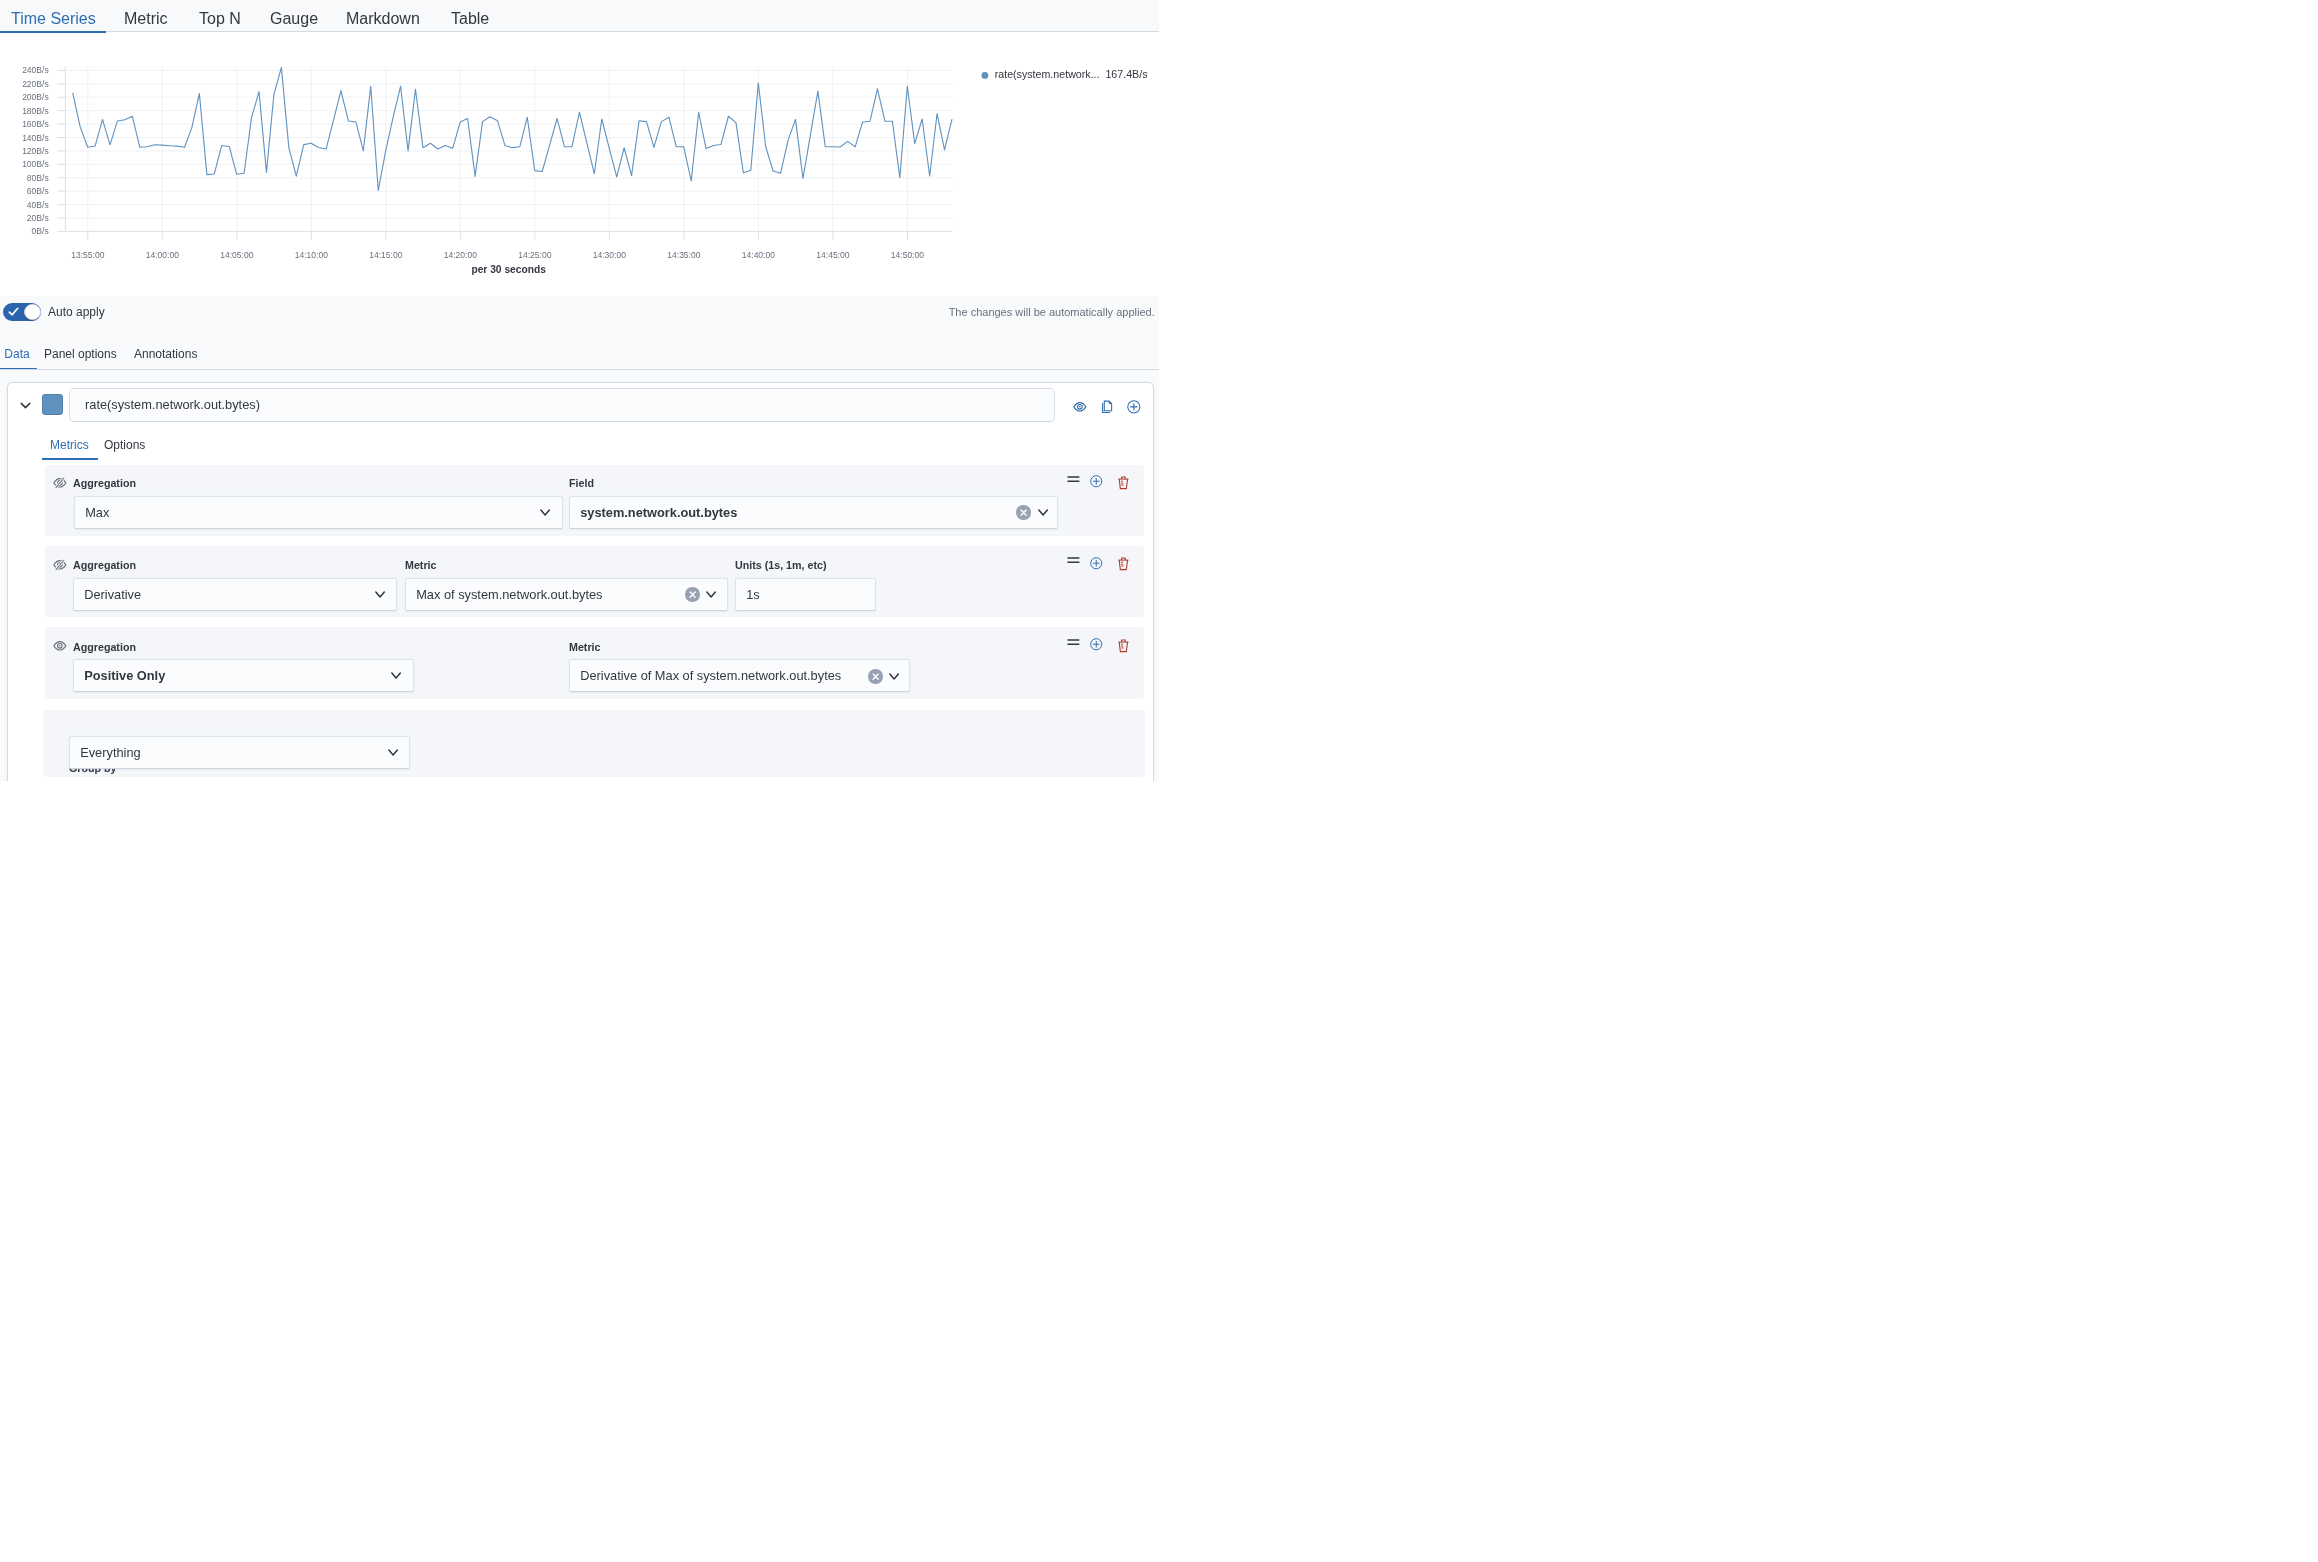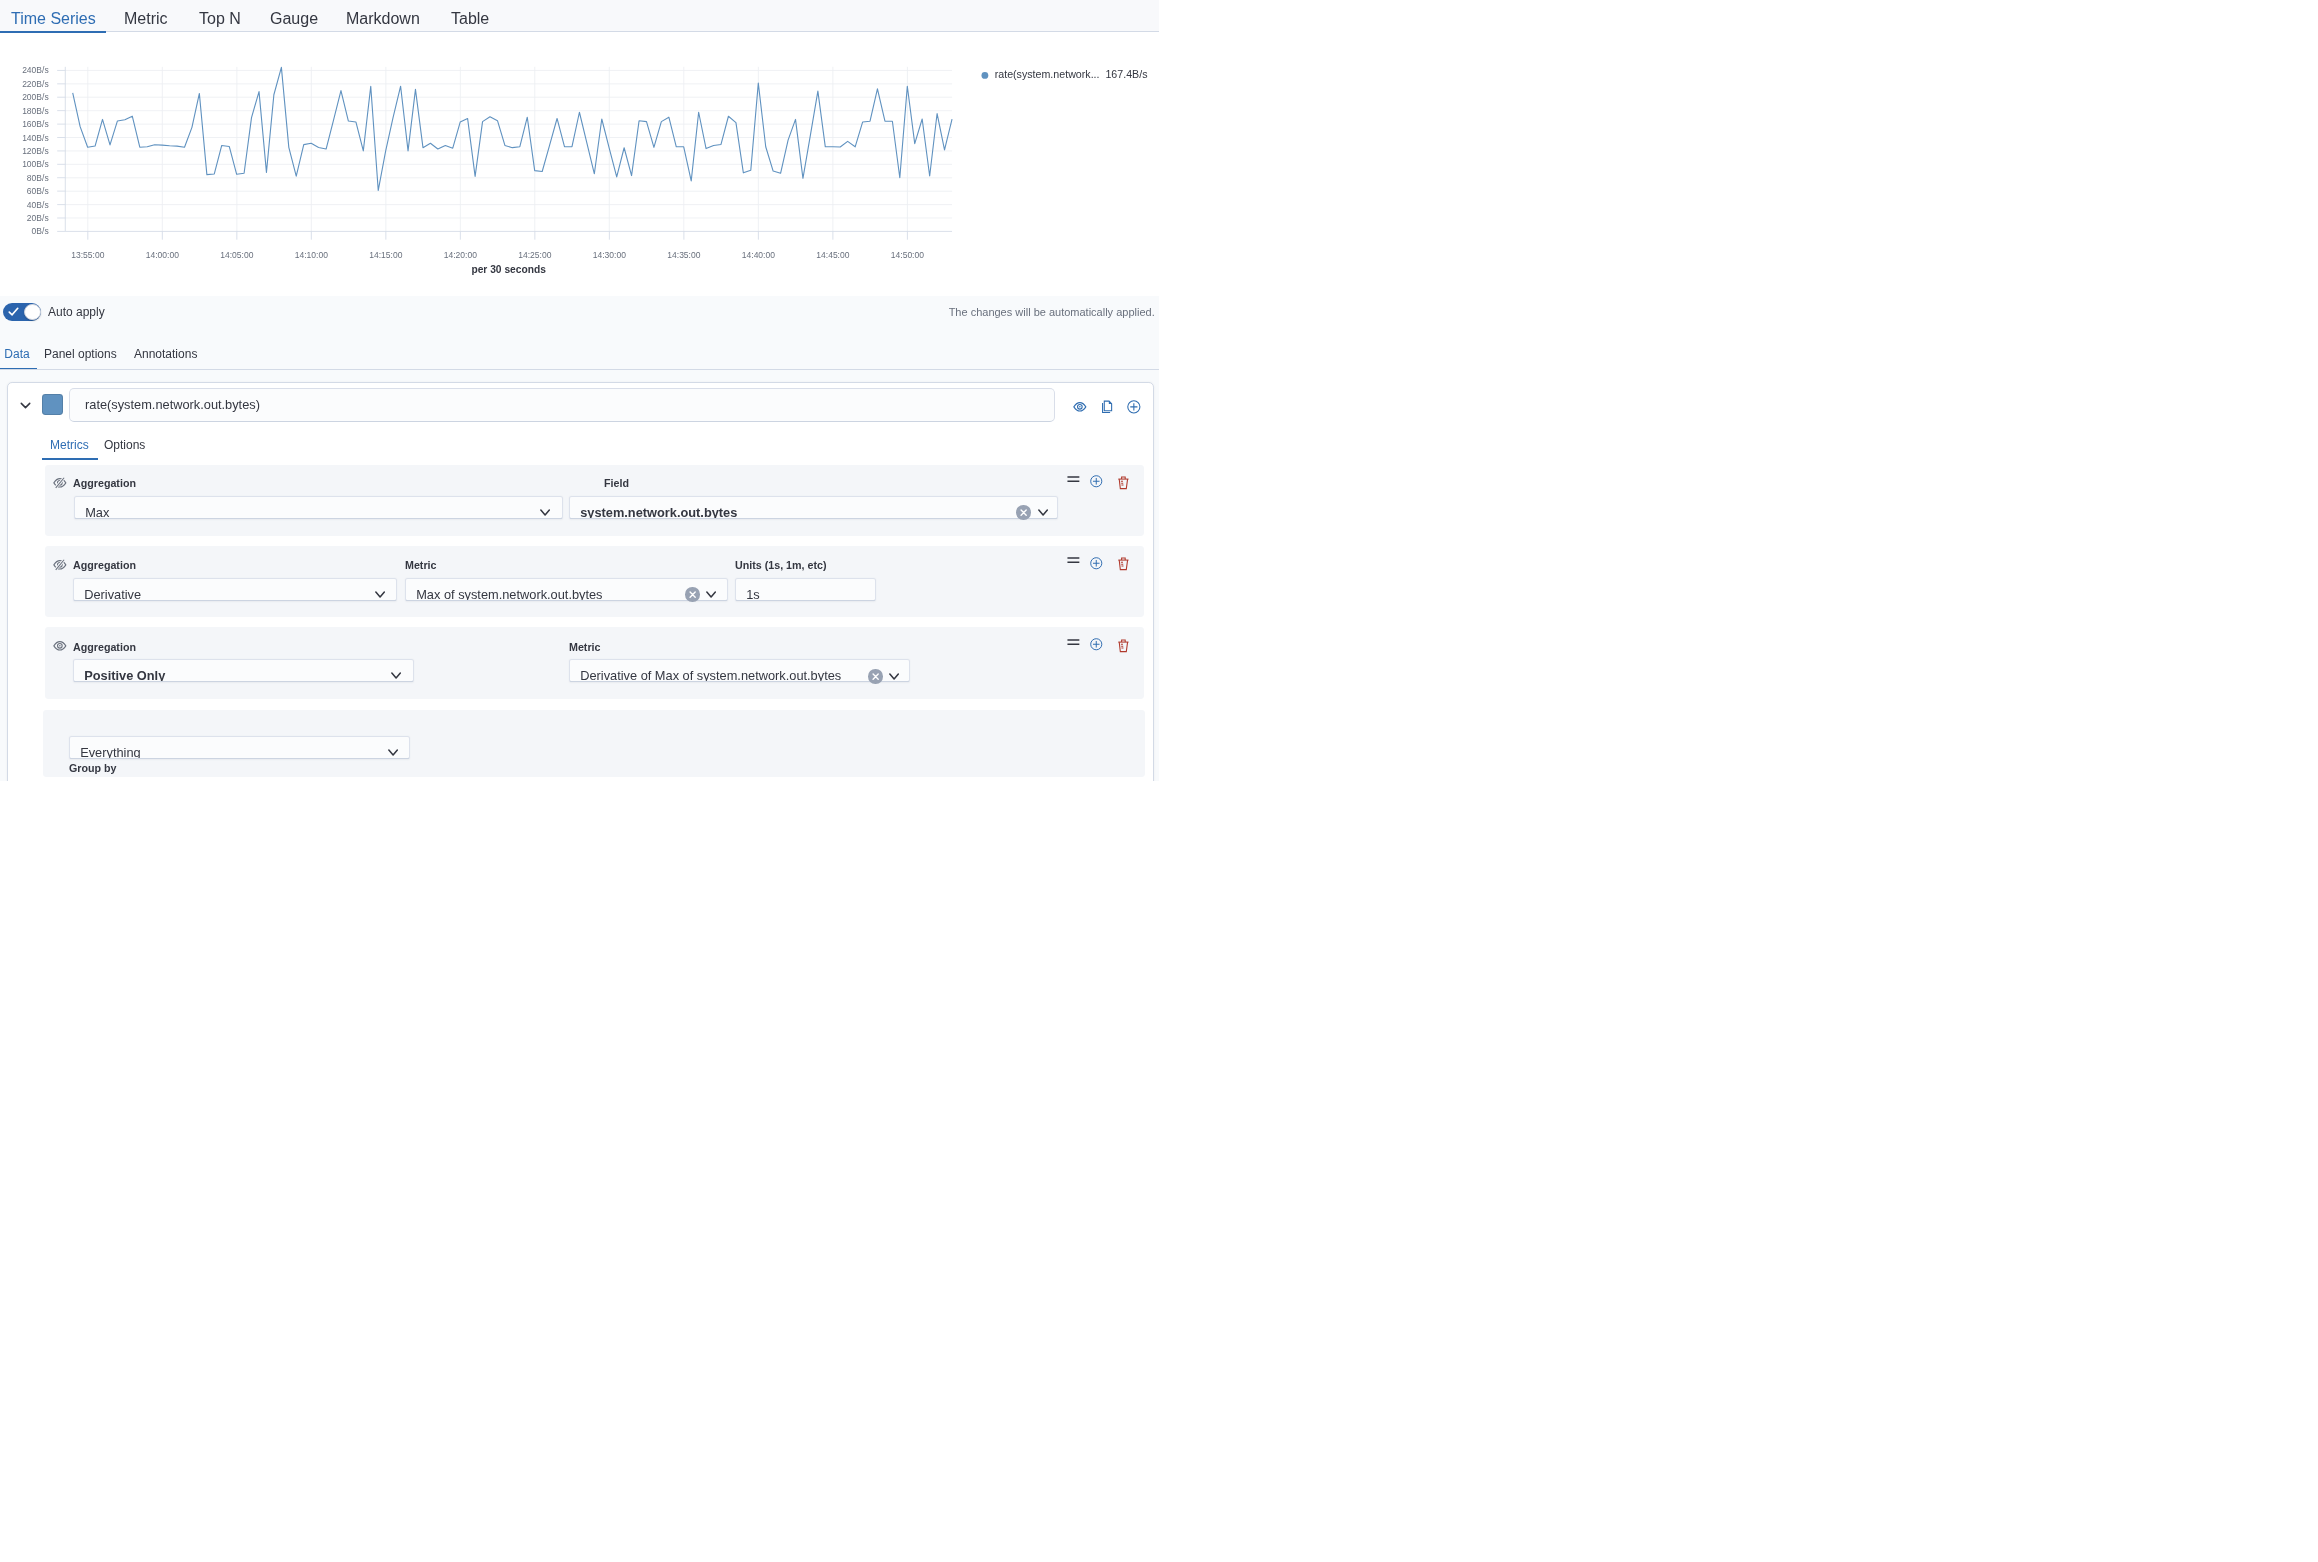--- a/index.html
+++ b/index.html
@@ -34,21 +34,21 @@
   background:#6092c0; border:0.9px solid rgba(0,0,0,.12); }
 #seriesinput { left:69px; top:388px; width:986px; height:34px; background:#fbfcfd;
   border:0.9px solid #d9dee9; border-bottom:1.7px solid #ccd4e1; border-radius:5.1px;
   font-size:12.8px; color:#343741; line-height:32px; padding-left:15px; }
 .stab { position:absolute; top:438px; font-size:12px; color:#343741; }
 .stab.active { color:#2e6db3; }
 #sunder { left:42px; top:458px; width:56px; height:1.7px; background:#2e6db3; }
 
 .row { position:absolute; left:45px; width:1099px; background:#f4f6f9; border-radius:3.4px; }
 .lbl { position:absolute; font-size:10.7px; font-weight:bold; color:#343741; }
-.ctrl { position:absolute; height:23px; background:#fbfcfd; border:0.9px solid #dde2ec;
+.ctrl { position:absolute; height:33px; background:#fbfcfd; border:0.9px solid #dde2ec;
   border-bottom:1.7px solid #ccd4e1; border-radius:2.6px; font-size:12.8px; color:#343741;
   line-height:31px; padding-left:10.2px; white-space:nowrap; overflow:hidden;
   box-shadow:0 0.9px 1.7px rgba(100,110,130,.08); }
 .xcirc { position:absolute; width:14.5px; height:14.5px; border-radius:50%; background:#98a2b3; }
 </style>
 </head>
 <body>
 <div id="page">
 
   <div id="topbar" class="abs"></div>
@@ -214,21 +214,21 @@
       <g stroke="#69707d" stroke-width="1.25" fill="none">
         <path d="M1 8 C3.2 4.6 5.5 3.1 8 3.1 C10.5 3.1 12.8 4.6 15 8 C12.8 11.4 10.5 12.9 8 12.9 C5.5 12.9 3.2 11.4 1 8 Z"></path>
         <circle cx="8" cy="8" r="2.7"></circle>
       </g>
       <path d="M2.6 14.2 L13.4 1.6" stroke="#f4f6f9" stroke-width="3.4" fill="none"></path>
       <g stroke="#69707d" stroke-width="1.25" fill="none">
         <path d="M3.2 13.8 L13.0 2.0" stroke-width="1.2"></path>
       </g>
     </svg>
   <div class="lbl" style="left:73px;top:477px;">Aggregation</div>
-  <div class="lbl" style="left:569px;top:477px;margin-left:35px;">Field</div>
+  <div class="lbl" style="left:569px;top:477px;">Field</div>
   <div class="ctrl" style="left:74px;top:496px;width:489px;">Max</div>
   <svg class="abs" style="left:540px;top:509px;" width="10.2" height="7.7" viewBox="0 0 12 9">
       <path d="M1 1.2 L6 7 L11 1.2" fill="none" stroke="#343741" stroke-width="1.8" stroke-linecap="round" stroke-linejoin="round"></path>
     </svg>
   <div class="ctrl" style="left:569px;top:496px;width:489px;background:#fbfcfd;font-weight:bold;">system.network.out.bytes</div>
   <div class="xcirc abs" style="left:1016px;top:505px;">
       <svg style="position:absolute;left:3.6px;top:3.6px;" width="7.3" height="7.3" viewBox="0 0 10 10">
         <path d="M1.5 1.5 L8.5 8.5 M8.5 1.5 L1.5 8.5" stroke="#fff" stroke-width="1.9" stroke-linecap="round"></path>
       </svg>
     </div>

